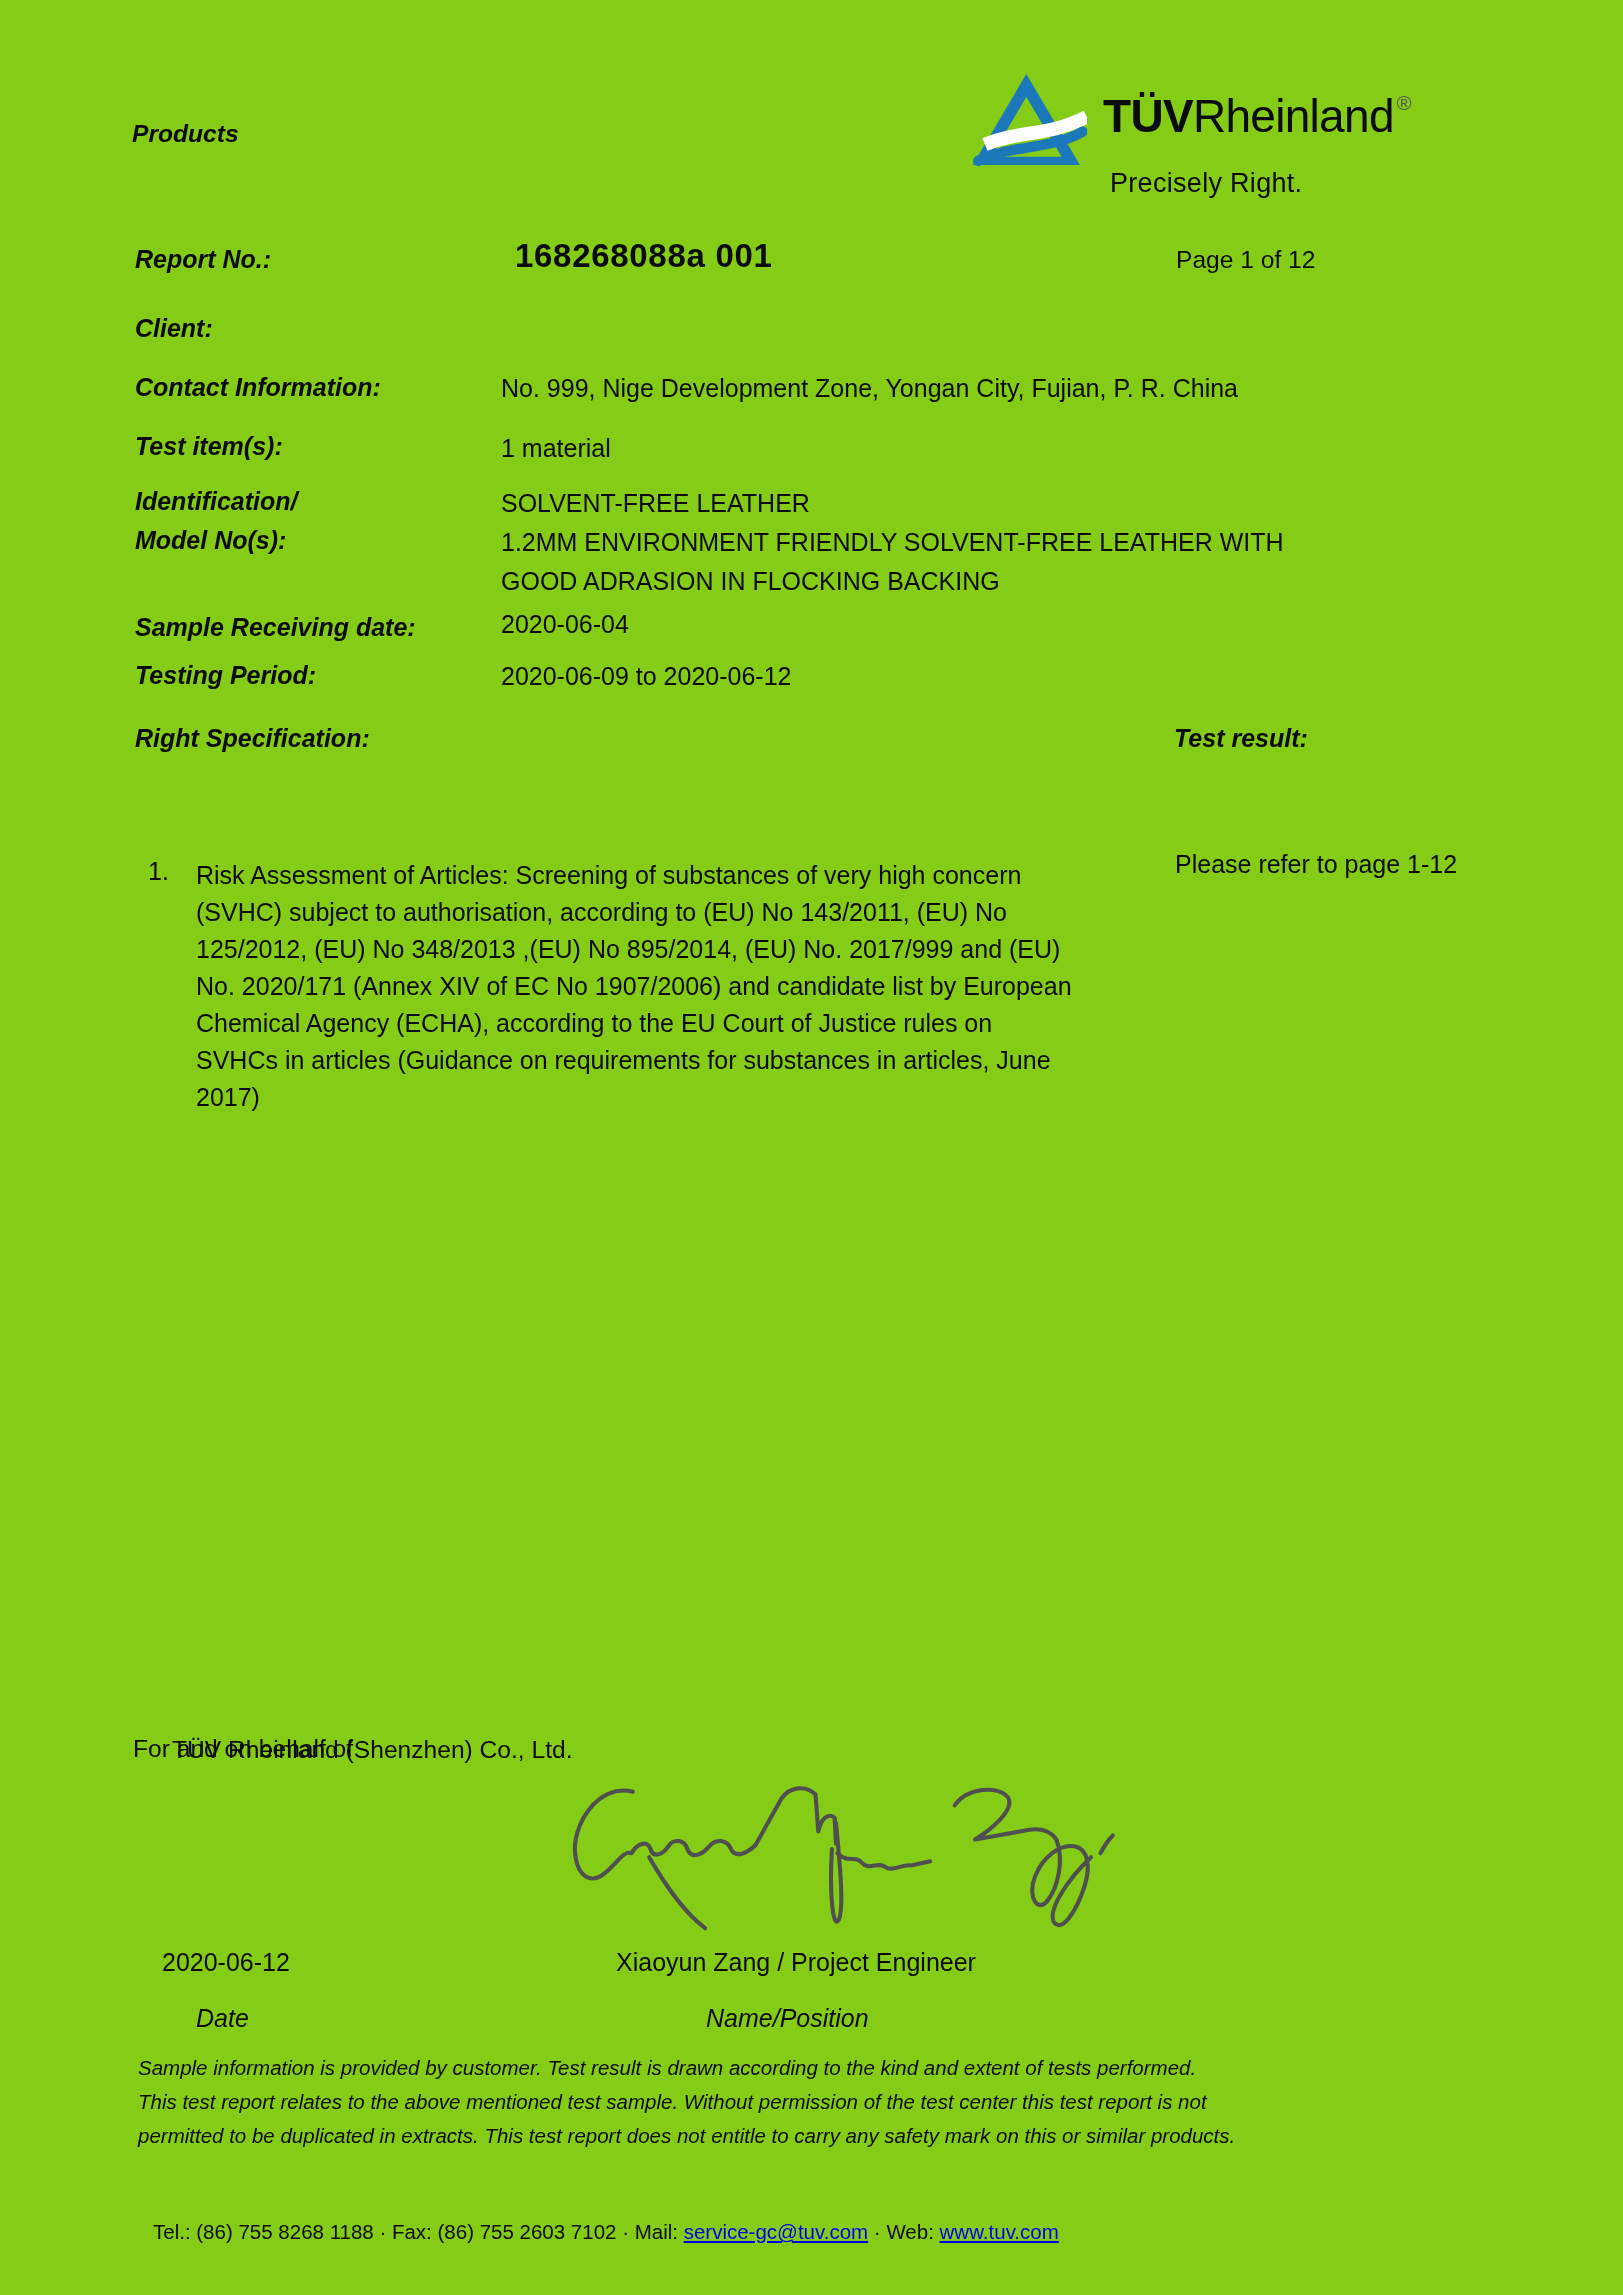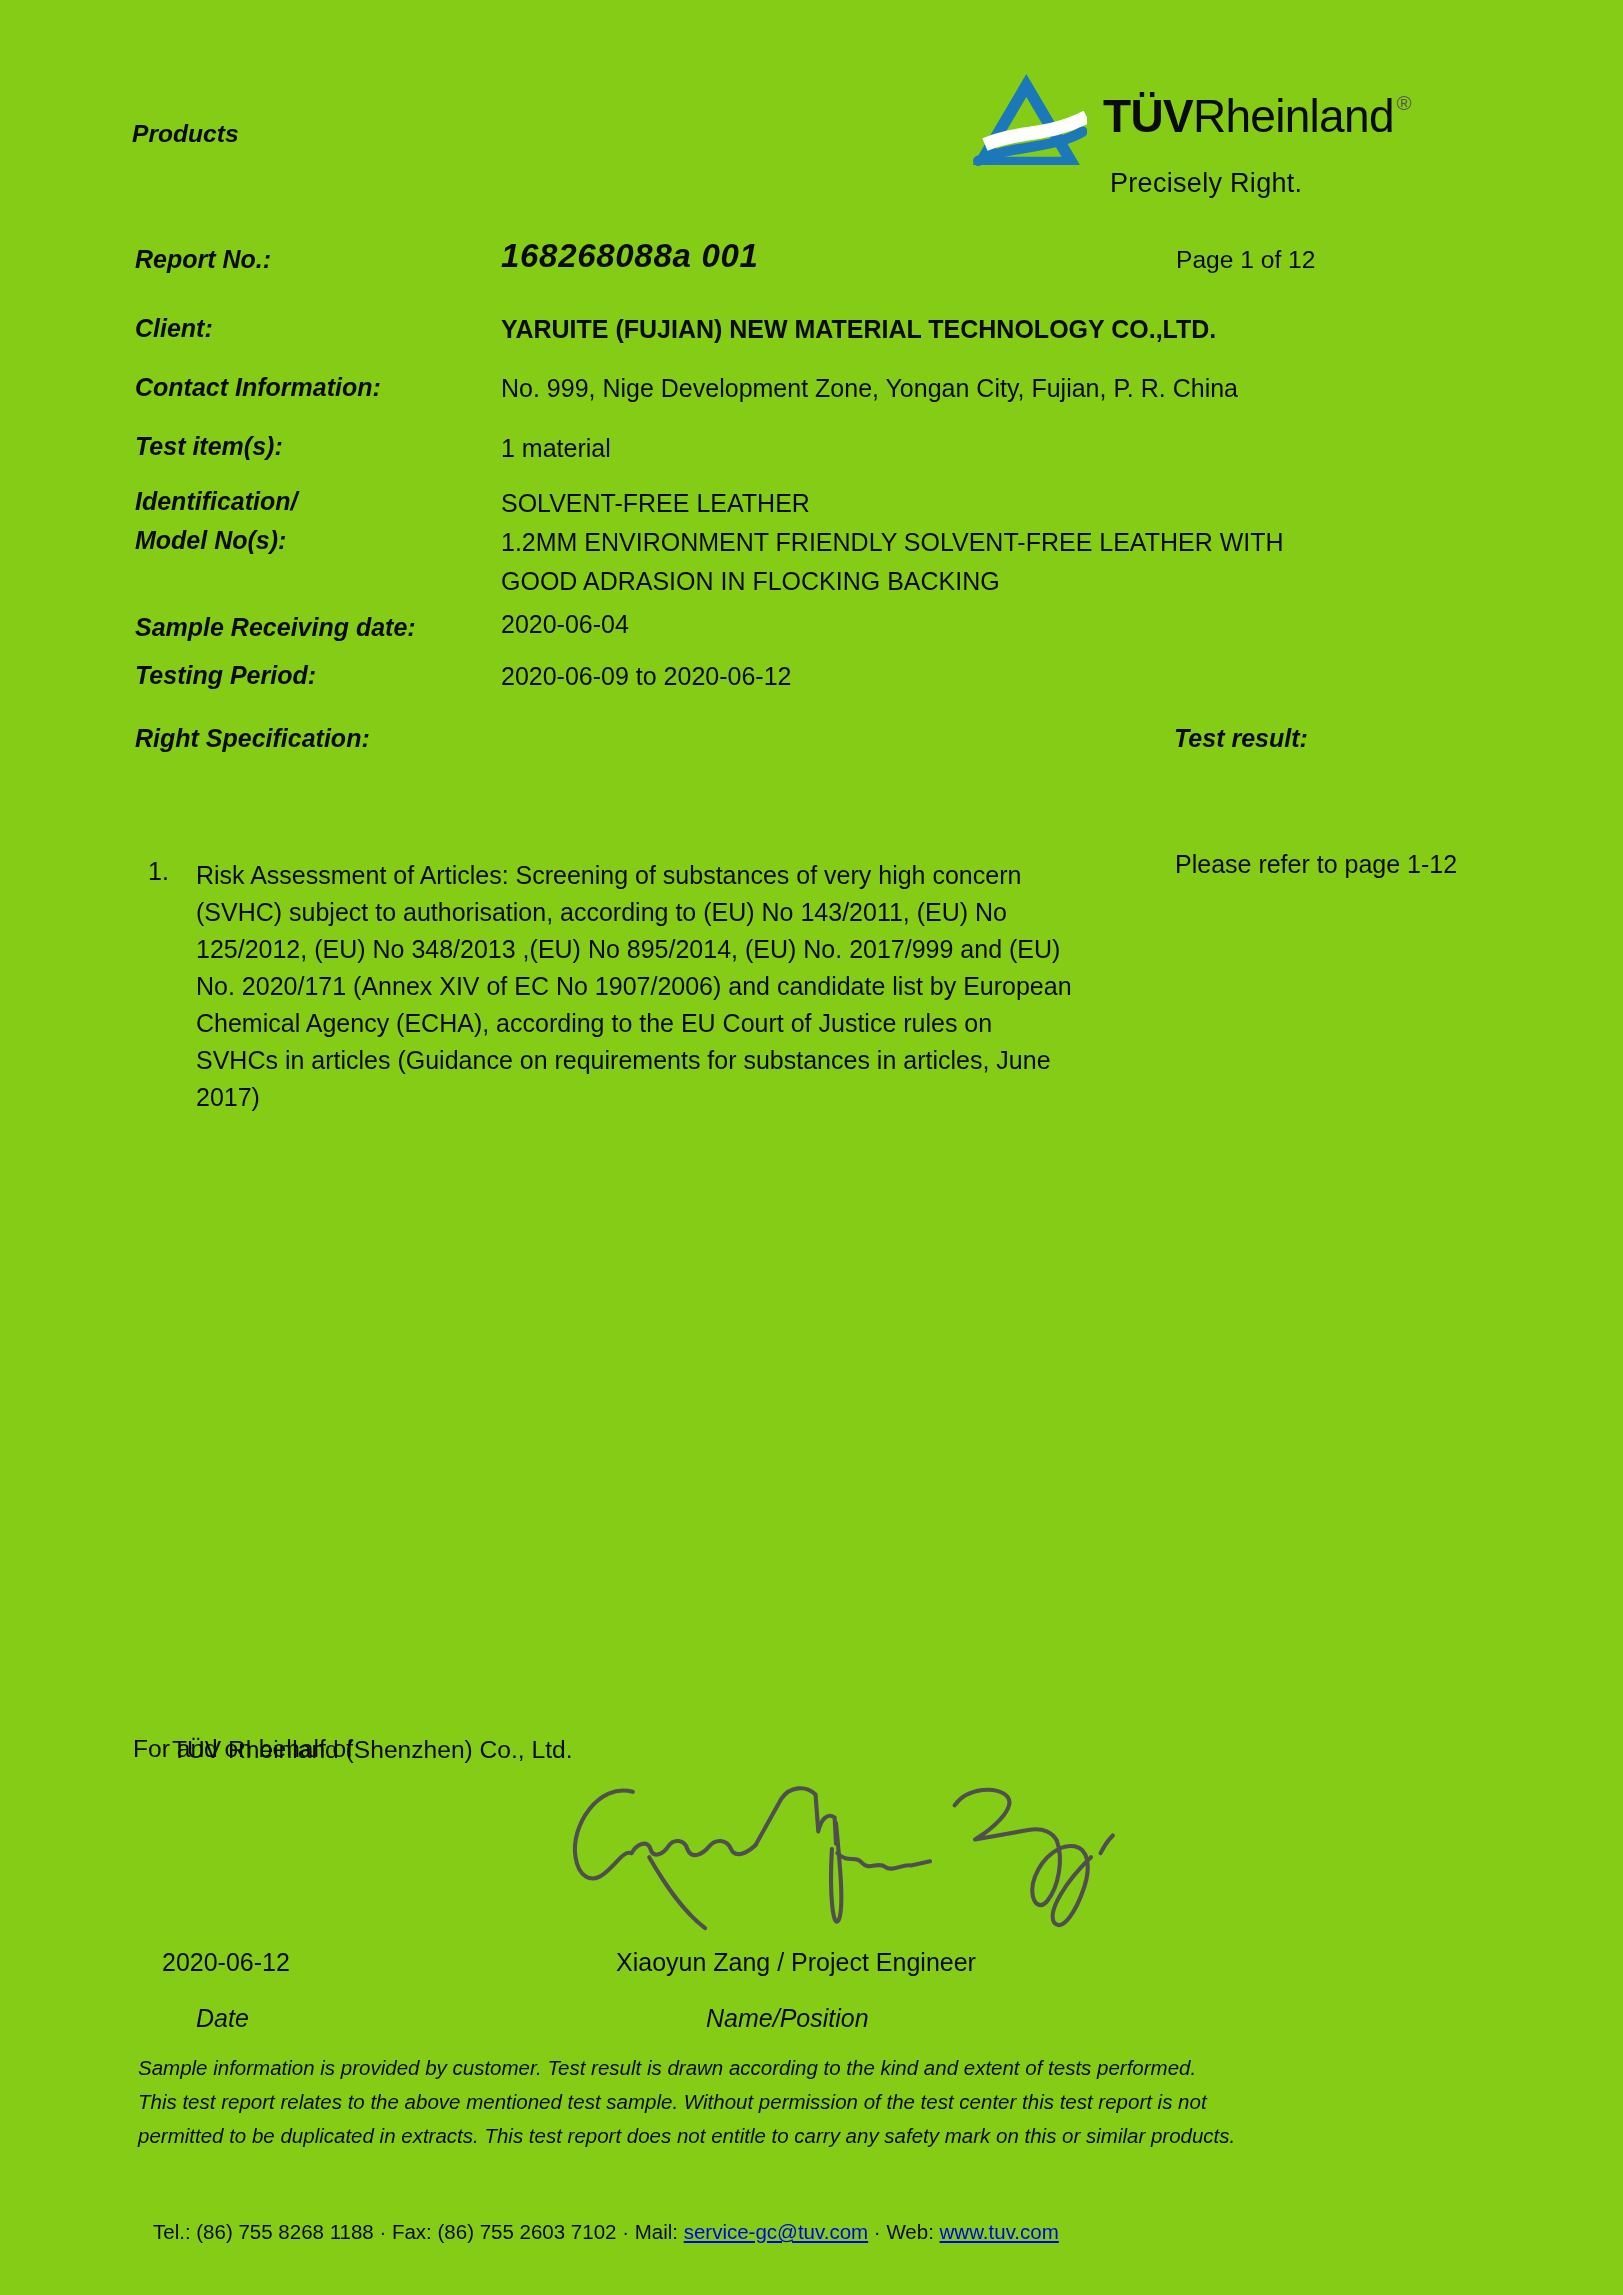--- a/index.html
+++ b/index.html
@@ -47,25 +47,24 @@
       <path d="M16,131 C66,106 120,116 170,88" stroke="#1b79b9" stroke-width="15" fill="none" stroke-linecap="round"></path>
     </svg>
   </div>
 
   <div class="abs wordmark" style="left:1103px; top:93px;">
     <span class="wm-bold">TÜV</span><span class="wm-reg">Rheinland</span><span class="wm-r">®</span>
   </div>
   <div class="abs tagline" style="left:1110px; top:168px;">Precisely Right.</div>
 
   <div class="abs label" style="left:135px; top:245px;">Report No.:</div>
-  <div class="abs reportno" style="left:501px; top:237px;font-style:italic;">168268088a 001</div>
+  <div class="abs reportno" style="left:515px; top:237px;">168268088a 001</div>
   <div class="abs pageind" style="left:1176px; top:246px;">Page 1 of 12</div>
 
   <div class="abs label" style="left:135px; top:314px;">Client:</div>
-  <div class="abs value bold" style="left:501px; top:315px;">YARUITE (FUJIAN) NEW MATERIAL TECHNOLOGY CO.,LTD.</div>
 
   <div class="abs label" style="left:135px; top:373px;">Contact Information:</div>
   <div class="abs value" style="left:501px; top:374px;">No. 999, Nige Development Zone, Yongan City, Fujian, P. R. China</div>
 
   <div class="abs label" style="left:135px; top:432px;">Test item(s):</div>
   <div class="abs value" style="left:501px; top:434px;">1 material</div>
 
   <div class="abs label ml ident-lines" style="left:135px; top:482px;">Identification/
 Model No(s):</div>
   <div class="abs value ml ident-lines" style="left:501px; top:484px;">SOLVENT-FREE LEATHER

